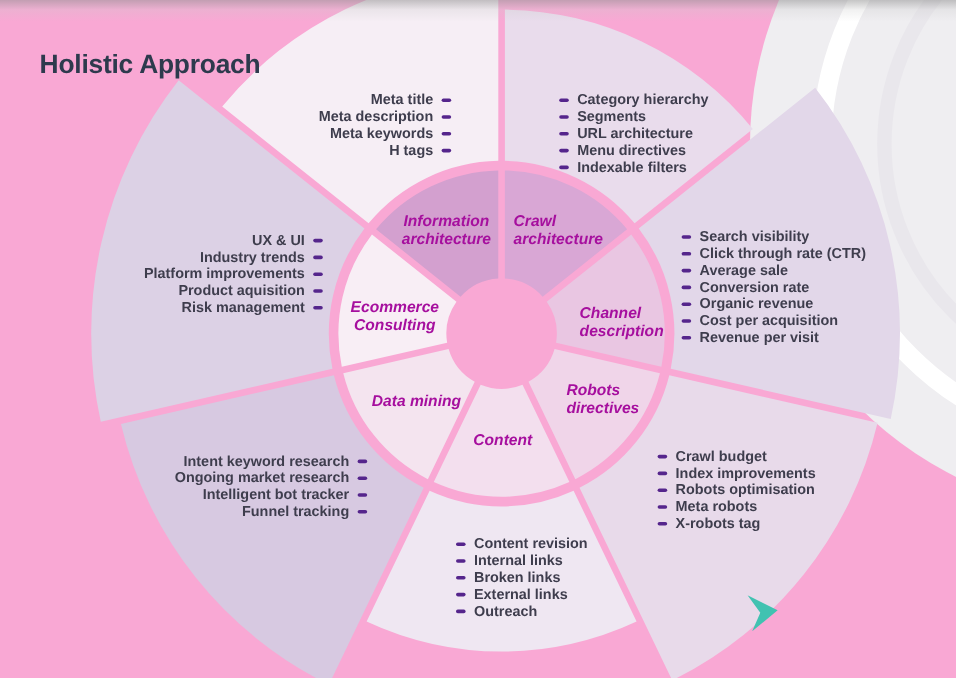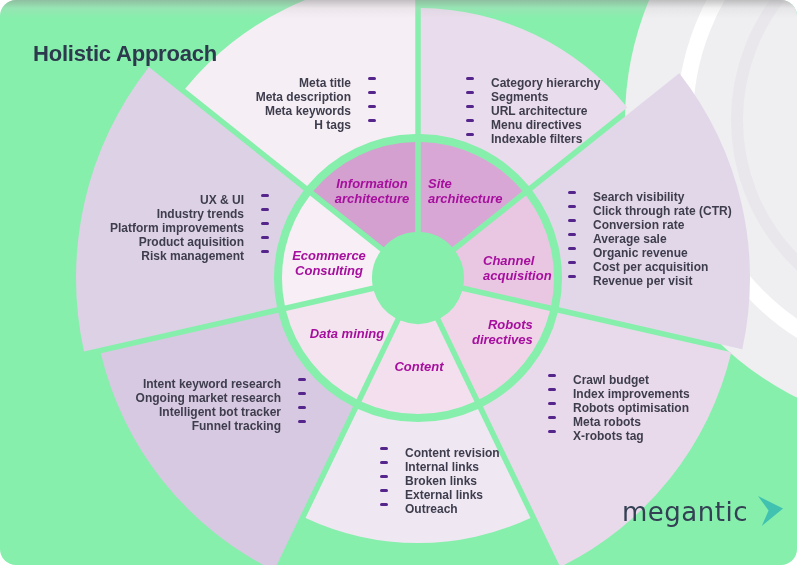--- a/index.html
+++ b/index.html
@@ -5,52 +5,51 @@
   :root{
     --c-label:#a60f9e;
     --c-list:#3e3d4d;
     --c-bullet:#55258c;
     --c-title:#2d3a4d;
     --c-logo:#344054;
     --c-chevron:#41c2b1;
   }
   html,body{margin:0;padding:0;background:#ffffff;}
   #stage{
-    position:relative;width:797px;height:565px;overflow:hidden;background:#86efac;
+    position:relative;width:797px;height:565px;overflow:hidden;background:#f9a8d4;
     font-family:"Liberation Sans",sans-serif;
-    border-radius:16px;
   }
   #wheel-svg{position:absolute;left:0;top:0;width:797px;height:565px;display:block;}
   #top-shade{
     position:absolute;left:0;top:0;width:797px;height:18px;z-index:5;pointer-events:none;
     background:linear-gradient(180deg,rgba(150,150,150,.55) 0%,rgba(200,200,200,.25) 45%,rgba(255,255,255,0) 100%);
   }
   .page-title{
     position:absolute;left:33px;top:26px;z-index:4;
     font-size:22px;font-weight:bold;letter-spacing:-.2px;color:var(--c-title);
   }
   
   .seg-label{
     position:absolute;z-index:3;color:var(--c-label);
     font-size:13px;font-weight:bold;font-style:italic;line-height:15px;white-space:nowrap;
   }
   .seg-label.center{text-align:center;}
   .label-information-architecture{left:330px;top:176px;width:84px;}
   .label-site-architecture{left:428px;top:176px;}
   .label-channel-protection{left:483px;top:253px;}
-  .label-robots-directives{left:472px;top:317px;text-align:right;}
+  .label-robots-directives{left:472px;top:317px;}
   .label-content{left:378px;top:359px;width:82px;}
   .label-data-mining{left:305px;top:326px;width:84px;}
   .label-ecommerce-consulting{left:287px;top:248px;width:84px;}
   
   .list{
     position:absolute;z-index:3;display:flex;flex-direction:column;gap:2px;
     font-size:12px;font-weight:600;color:var(--c-list);white-space:nowrap;
   }
-  .list-row{display:flex;align-items:flex-start;gap:17px;line-height:12px;}
+  .list-row{display:flex;align-items:center;gap:7px;line-height:12px;}
   .list.bullets-right{align-items:flex-end;}
   .list.bullets-right .list-row{flex-direction:row-reverse;}
   .dash{width:8px;height:3px;border-radius:2px;background:var(--c-bullet);flex:none;}
   .list-site-architecture{left:466px;top:77px;}
   .list-channel-protection{left:568px;top:191px;}
   .list-robots-directives{left:548px;top:374px;}
   .list-content{left:380px;top:447px;}
   .list-data-mining{right:491px;top:378px;}
   .list-ecommerce-consulting{right:528px;top:194px;}
   .list-information-architecture{right:421px;top:77px;}
@@ -95,26 +94,26 @@
 
   <div id="top-shade"></div>
 
   <h1 class="page-title">Holistic Approach</h1>
 
   <div class="seg-label center label-information-architecture">
       <div>Information</div>
       <div>architecture</div>
     </div>
   <div class="seg-label label-site-architecture">
-      <div>Site</div>
+      <div>Crawl</div>
       <div>architecture</div>
     </div>
   <div class="seg-label label-channel-protection">
       <div>Channel</div>
-      <div>acquisition</div>
+      <div>description</div>
     </div>
   <div class="seg-label label-robots-directives">
       <div>Robots</div>
       <div>directives</div>
     </div>
   <div class="seg-label center label-content">
       <div>Content</div>
     </div>
   <div class="seg-label center label-data-mining">
       <div>Data mining</div>
@@ -168,28 +167,28 @@
       <div class="list-row">
         <span class="dash"></span>
         <span>Search visibility</span>
       </div>
       <div class="list-row">
         <span class="dash"></span>
         <span>Click through rate (CTR)</span>
       </div>
       <div class="list-row">
         <span class="dash"></span>
+        <span>Average sale</span>
+      </div>
+      <div class="list-row">
+        <span class="dash"></span>
         <span>Conversion rate</span>
       </div>
       <div class="list-row">
         <span class="dash"></span>
-        <span>Average sale</span>
-      </div>
-      <div class="list-row">
-        <span class="dash"></span>
         <span>Organic revenue</span>
       </div>
       <div class="list-row">
         <span class="dash"></span>
         <span>Cost per acquisition</span>
       </div>
       <div class="list-row">
         <span class="dash"></span>
         <span>Revenue per visit</span>
       </div>
@@ -273,19 +272,18 @@
         <span class="dash"></span>
         <span>Product aquisition</span>
       </div>
       <div class="list-row">
         <span class="dash"></span>
         <span>Risk management</span>
       </div>
     </div>
 
   <div class="logo">
-    <span class="logo-text">megantic</span>
     <svg class="logo-chevron" width="27" height="31" viewBox="0 0 28 32">
       <path d="M1,0 L27,13 L5,31 L12,15 Z" fill="var(--c-chevron)"></path>
     </svg>
   </div>
 
 </div>
 
 </body></html>

